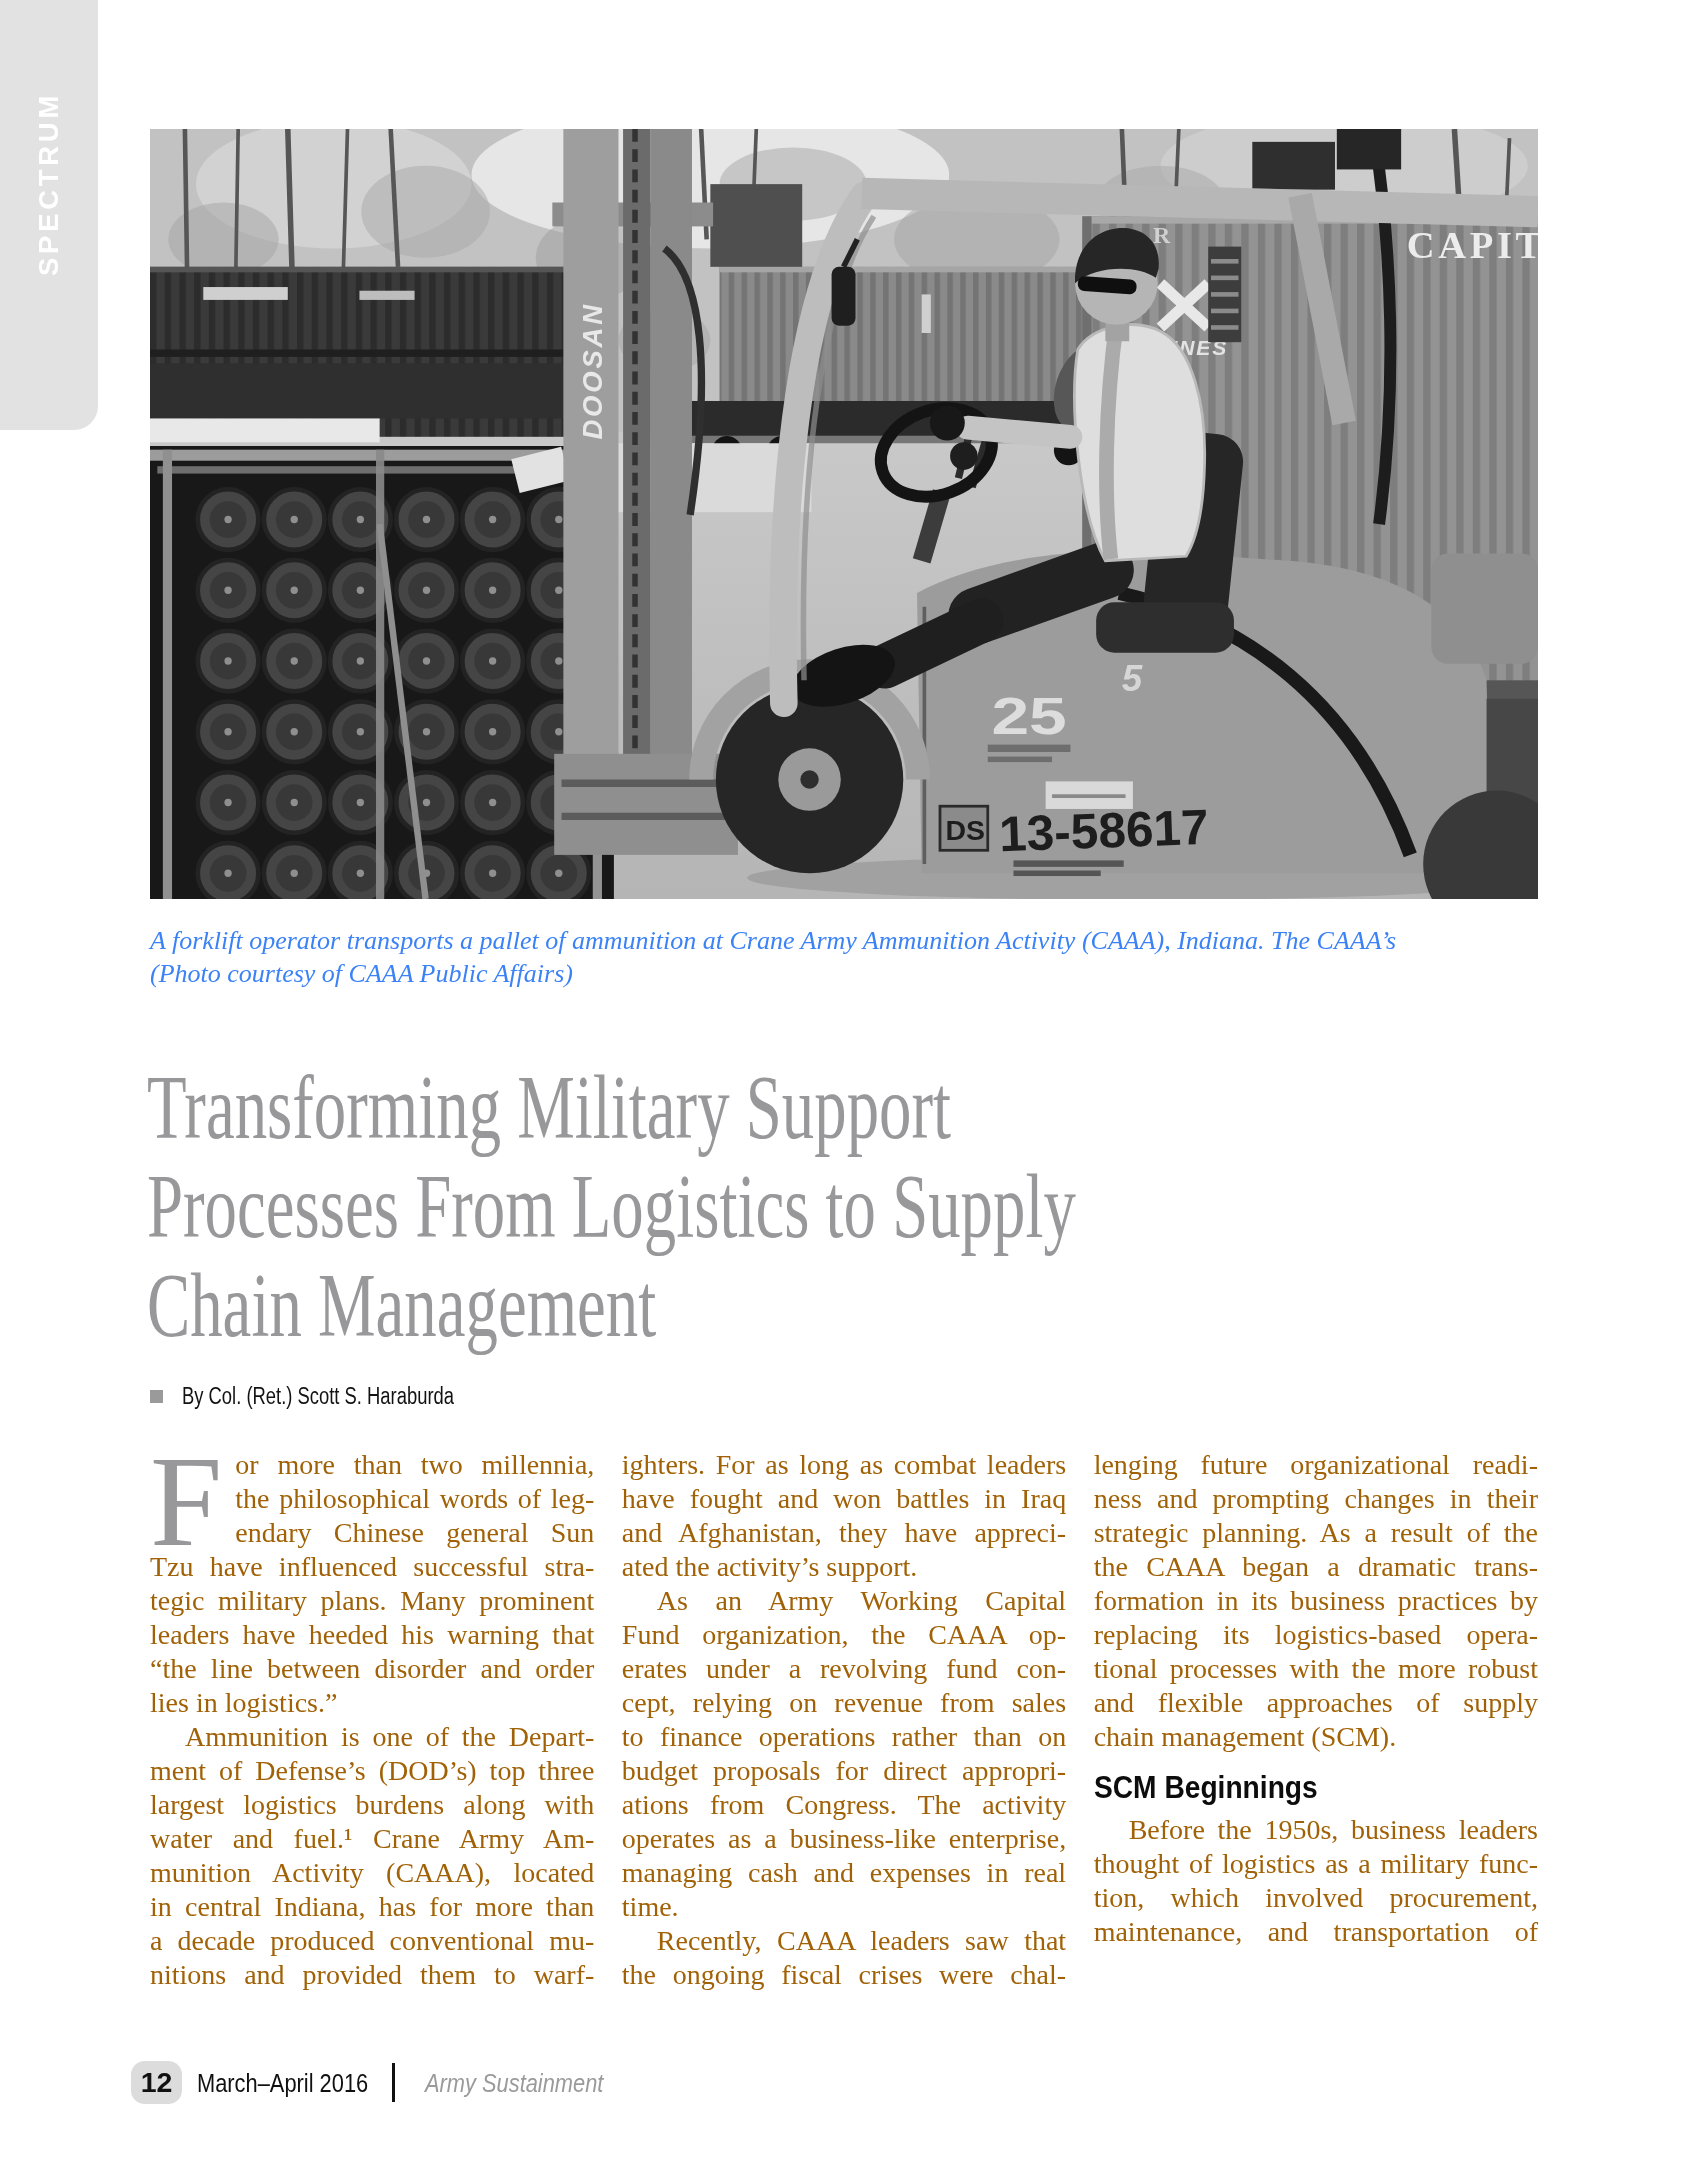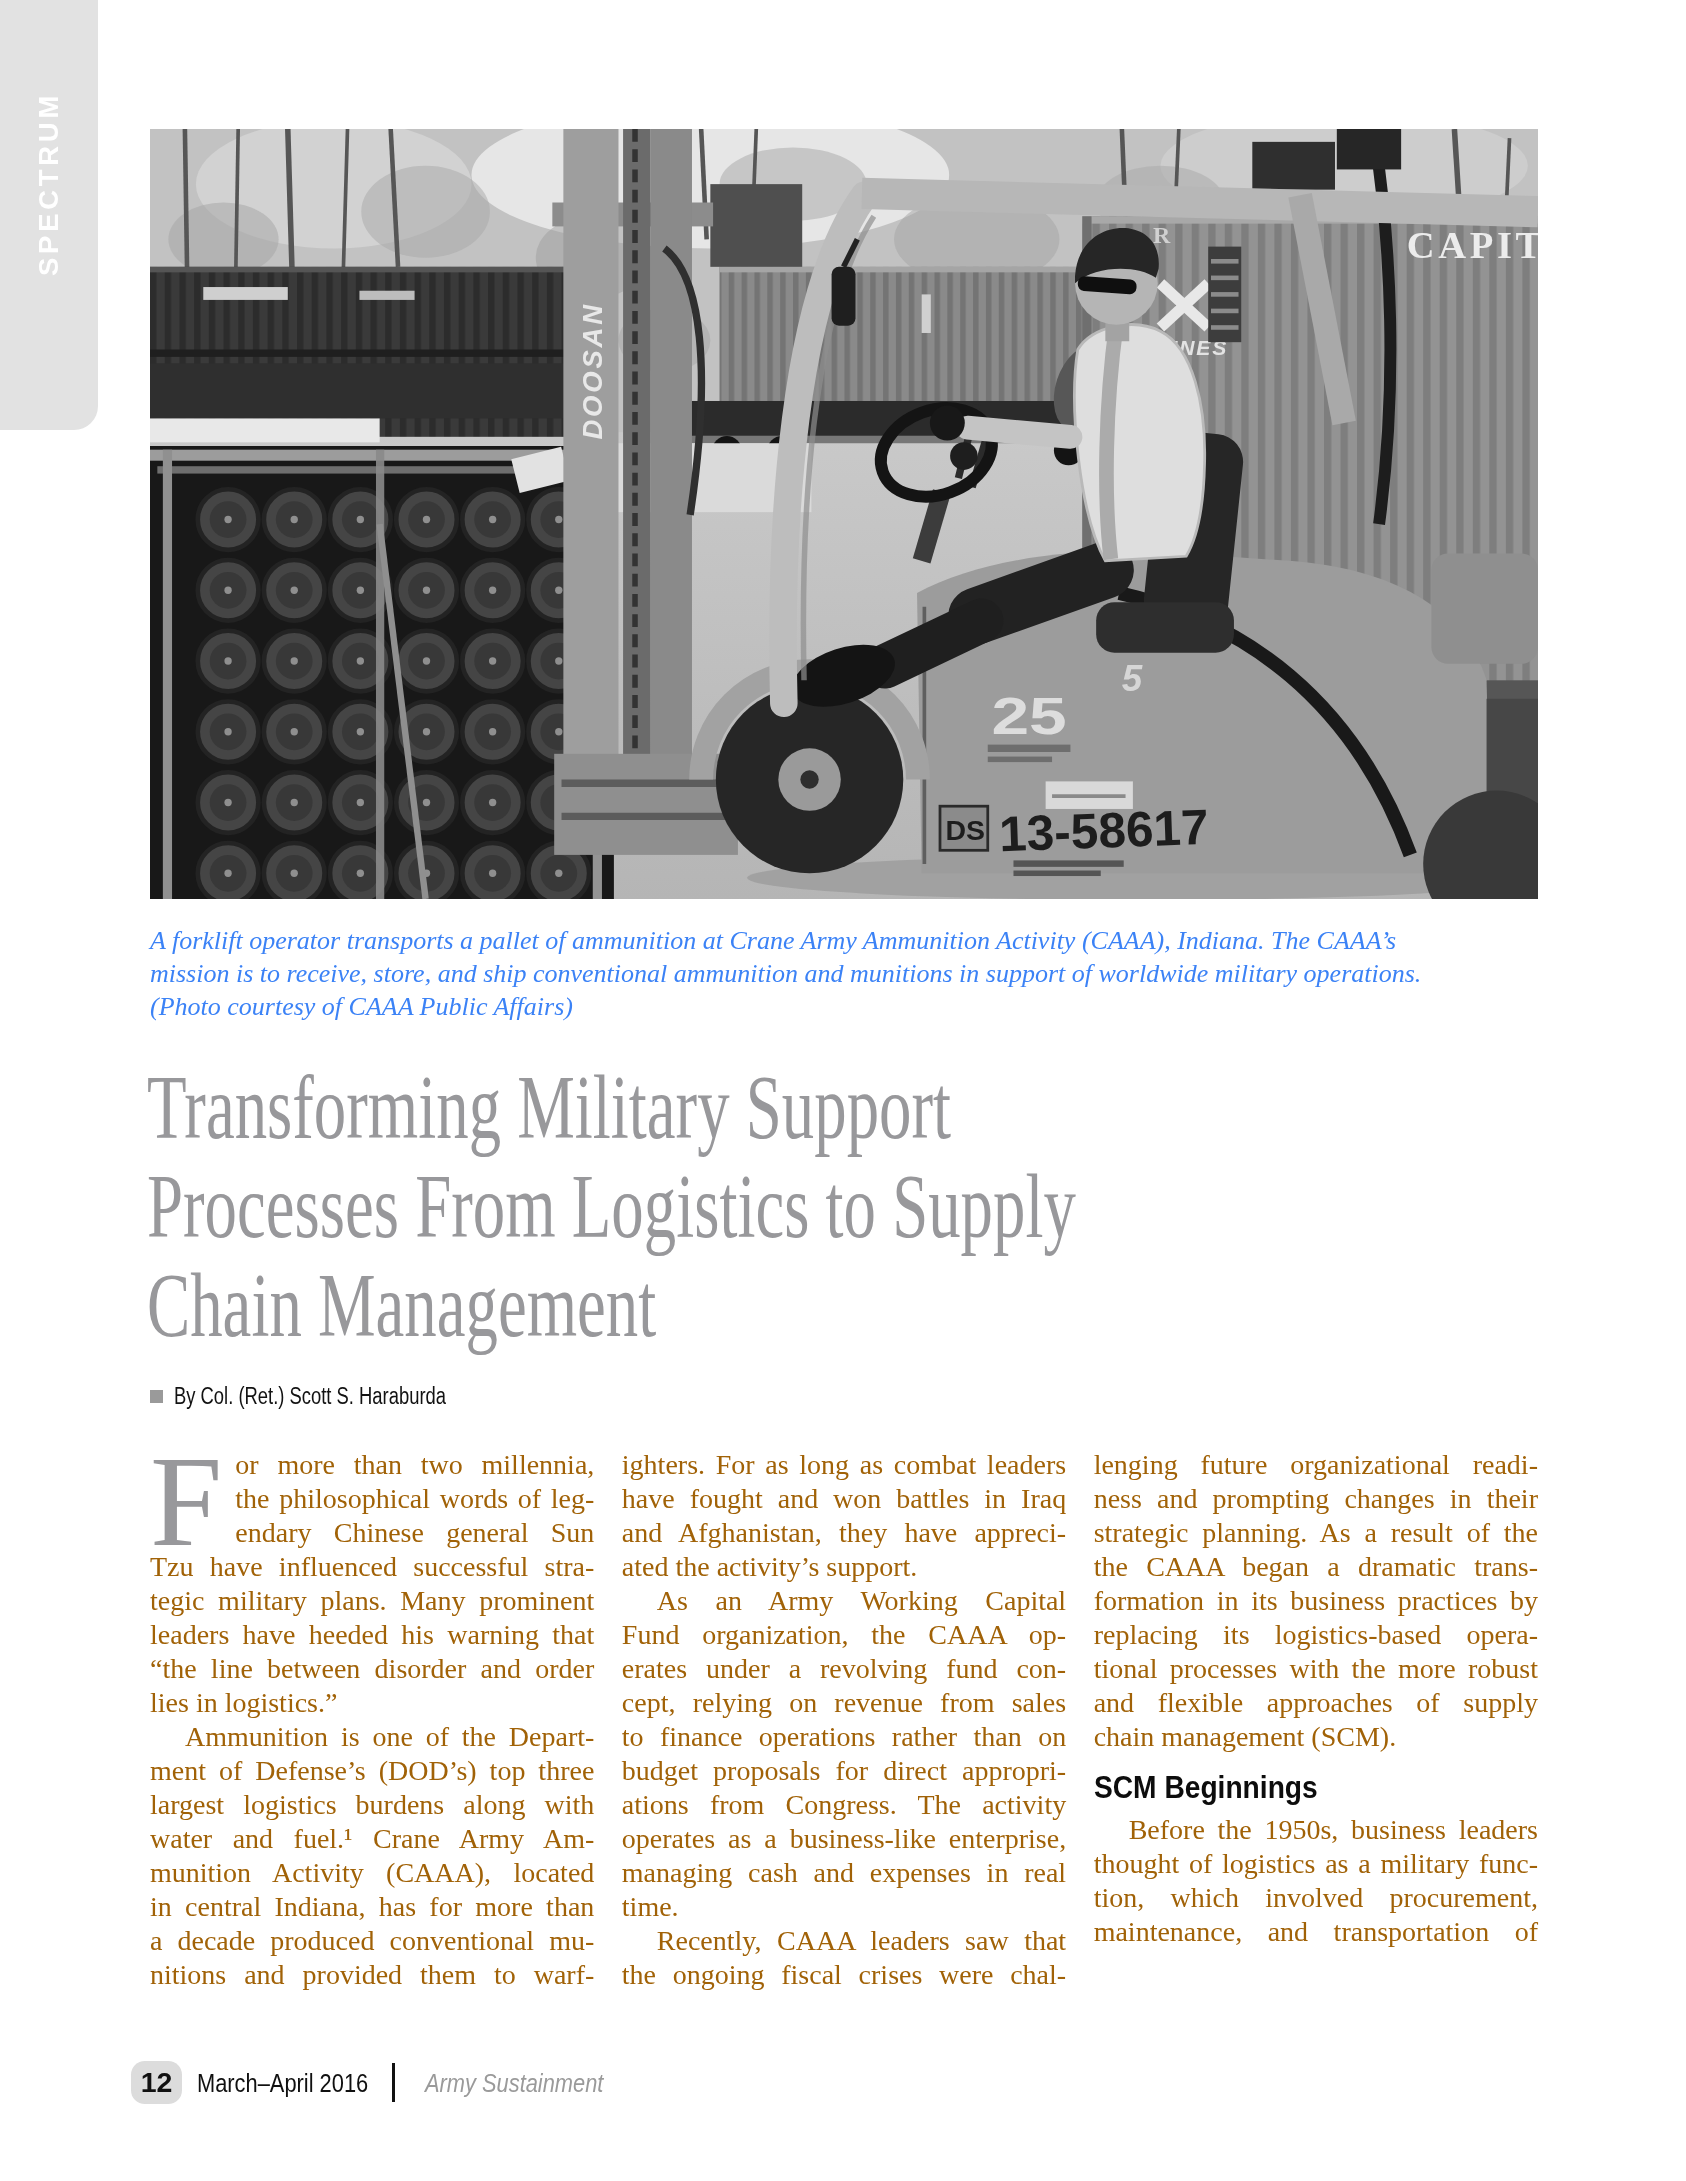--- a/index.html
+++ b/index.html
@@ -21,21 +21,21 @@
   .caption{position:absolute;left:150px;top:924px;width:1396px;font-style:italic;
            font-size:26px;line-height:33px;color:#3b82f6;}
 
   
   .headline{position:absolute;left:147px;top:1058px;color:#98989b;}
   .headline .hl{font-size:90px;line-height:99px;white-space:nowrap;
                 transform:scaleX(0.72);transform-origin:0 50%;}
 
   
   .byline{position:absolute;left:150px;top:1383px;height:27.5px;
-          font-family:"Liberation Sans",sans-serif;display:flex;align-items:center;}
+          font-family:"Liberation Sans",sans-serif;display:flex;align-items:center;gap:8px;}
   .byline .sq{display:inline-block;width:13px;height:13px;background:#9a9a9a;margin-right:11px;}
   .byline .bt{display:inline-block;font-size:23px;color:#121212;white-space:nowrap;
               transform:scaleX(0.8);transform-origin:0 50%;}
 
   
   .columns{position:absolute;left:150px;top:1448px;width:1388px;display:flex;gap:27.5px;}
   .col{flex:1;min-width:0;}
   .ln{font-size:28px;line-height:34px;color:#a16207;text-align:justify;text-align-last:justify;}
   .ln.end{text-align-last:left;}
   .ln.ind{text-indent:35px;}
@@ -301,21 +301,20 @@
           <line x1="1252" y1="72" x2="1300" y2="320" stroke="#a9a9a9" stroke-width="26"></line>
           <rect x="742" y="150" width="26" height="64" rx="8" fill="#1f1f1f"></rect>
           <line x1="755" y1="150" x2="770" y2="120" stroke="#222222" stroke-width="6"></line>
         </g>
       </g>
     </svg>
   </div>
 
   <div class="caption" id="caption">
       <div>A forklift operator transports a pallet of ammunition at Crane Army Ammunition Activity (CAAA), Indiana. The CAAA’s</div>
-      <div>mission is to receive, store, and ship conventional ammunition and munitions in support of worldwide military operations.</div>
       <div>(Photo courtesy of CAAA Public Affairs)</div>
     </div>
 
   <div class="headline" id="headline">
       <div class="hl">Transforming Military Support</div>
       <div class="hl">Processes From Logistics to Supply</div>
       <div class="hl">Chain Management</div>
     </div>
 
   <div class="byline">

